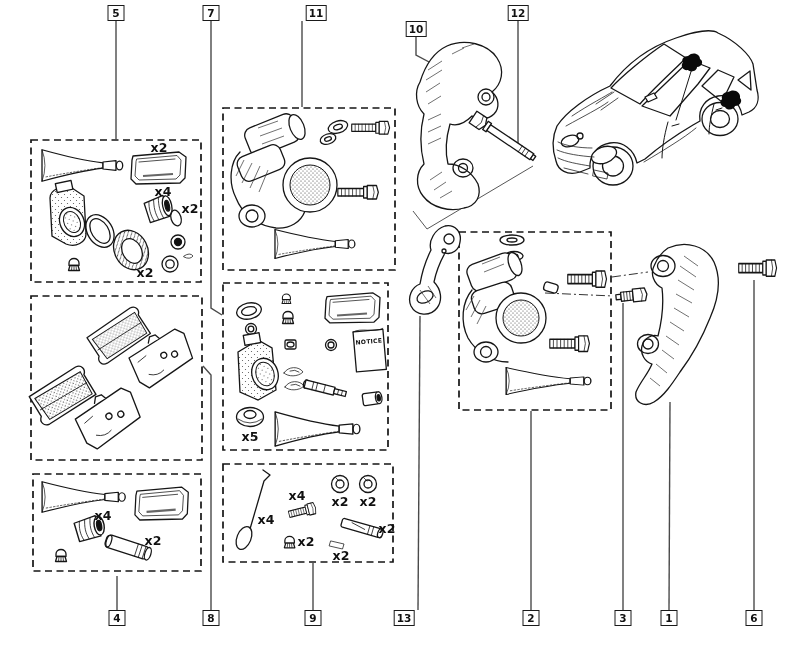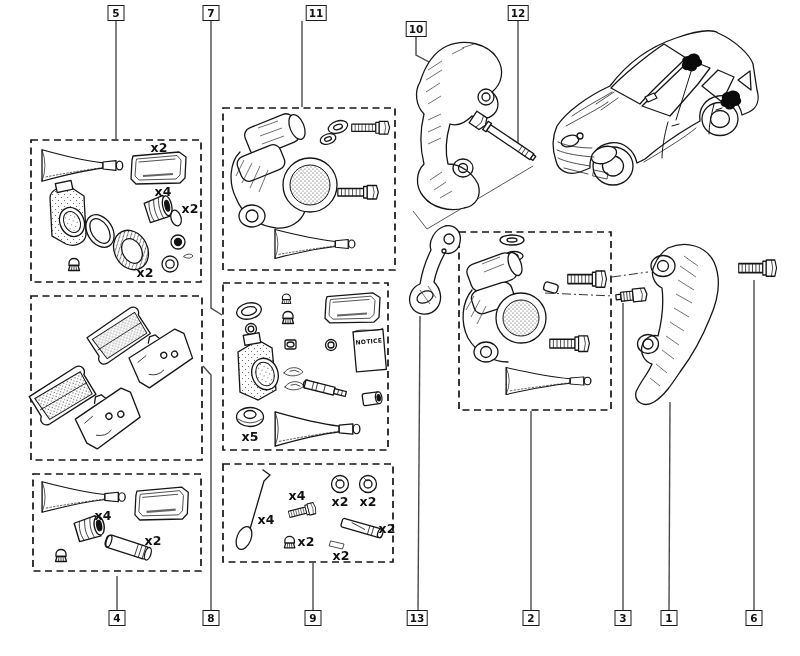--- a/index.html
+++ b/index.html
@@ -428,18 +428,18 @@
 
   <div class="callout" style="left:116px;top:5px;">5</div>
   <div class="callout" style="left:211px;top:5px;">7</div>
   <div class="callout" style="left:302px;top:5px;margin-left:14px;">11</div>
   <div class="callout" style="left:416px;top:5px;margin-top:16px;">10</div>
   <div class="callout" style="left:518px;top:5px;">12</div>
 
   <div class="callout" style="left:117px;top:610px;">4</div>
   <div class="callout" style="left:211px;top:610px;">8</div>
   <div class="callout" style="left:313px;top:610px;">9</div>
-  <div class="callout" style="left:417px;top:610px;">13</div>
+  <div class="callout" style="left:404px;top:610px;">13</div>
   <div class="callout" style="left:531px;top:610px;">2</div>
   <div class="callout" style="left:623px;top:610px;">3</div>
   <div class="callout" style="left:669px;top:610px;">1</div>
   <div class="callout" style="left:754px;top:610px;">6</div>
 </div>
 
 </body></html>

